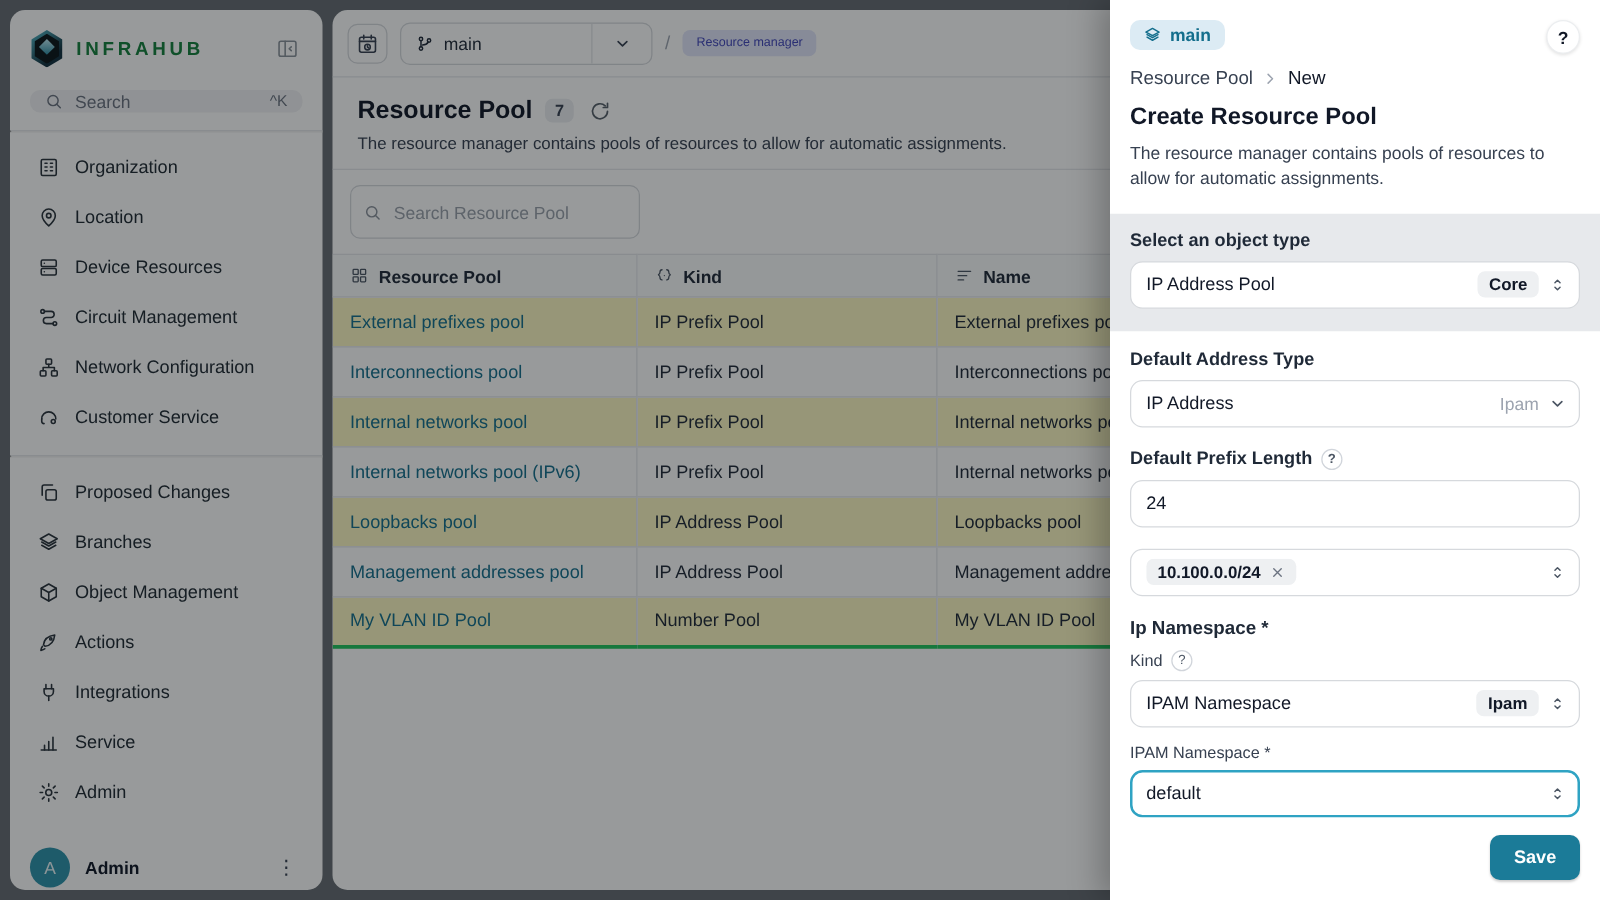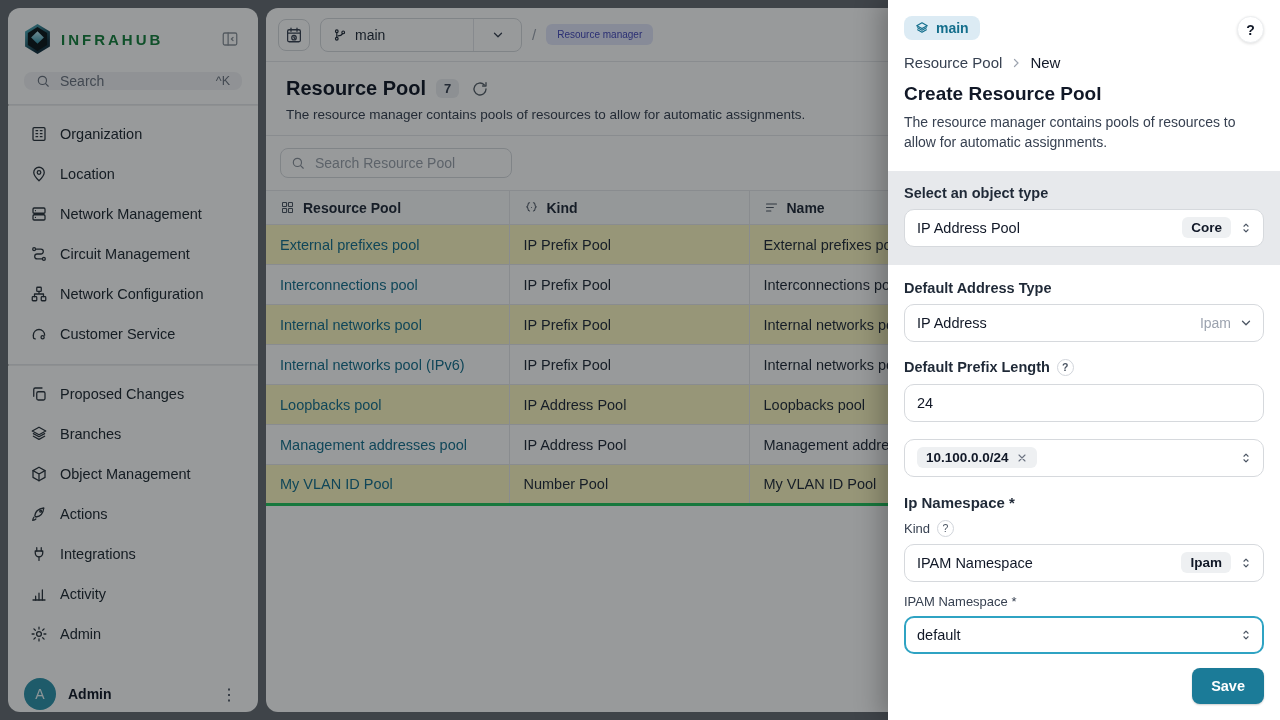--- a/index.html
+++ b/index.html
@@ -65,21 +65,21 @@
   .crumb-chip { background:#e2e6fa; color:#4347bb; padding:5px 11px; border-radius:6px; font-size:10px; cursor:pointer; }
 
   .page-header { padding:15px 20px 13px; border-bottom:1px solid #e5e7eb; }
   .title-row { display:flex; align-items:center; gap:10px; }
   .page-title { font-size:20px; font-weight:700; color:#111827; margin:0; }
   .count-badge { background:#eceef1; color:#374151; border-radius:6px; padding:2px 8px; font-size:13px; font-weight:600; }
   .refresh-btn { background:none; border:none; color:#576069; padding:2px; cursor:pointer; display:flex; }
   .page-desc { margin-top:7px; color:#374151; font-size:13.5px; }
 
   .toolbar { padding:12px 14px 12px; }
-  .table-search { width:232px; height:30px; border:1px solid #d6d9dd; border-radius:8px;
+  .table-search { width:232px; height:43px; border:1px solid #d6d9dd; border-radius:8px;
                   display:flex; align-items:center; gap:8px; padding:0 10px; color:#8a919b; background:#fff; }
   .table-search input { border:none; outline:none; background:transparent; flex:1; min-width:0; font:inherit; color:#374151; }
   .table-search input::placeholder { color:#9aa1ab; }
 
   table.grid { border-collapse:collapse; width:1005px; table-layout:fixed; }
   .grid th, .grid td { border-top:1px solid #e5e7eb; border-right:1px solid #e5e7eb; padding:0 14px; text-align:left; }
   .grid th:last-child, .grid td:last-child { border-right:none; }
   .grid th { height:34px; font-weight:600; color:#1f2937; font-size:14px; background:#fafbfc; }
   .grid td { height:40px; color:#1f2937; font-size:14.5px; white-space:nowrap; overflow:hidden; }
   .grid tr.odd td { background:#fef9c3; }
@@ -173,21 +173,21 @@
               <circle cx="12" cy="10" r="2.4"></circle>
             </svg>
             <span>Location</span>
           </div>
           <div class="nav-item">
             <svg viewBox="0 0 24 24" fill="none" stroke="currentColor" stroke-width="1.7" stroke-linecap="round" stroke-linejoin="round" class="icn ">
               <rect x="4" y="4" width="16" height="7" rx="1.5"></rect>
               <rect x="4" y="13" width="16" height="7" rx="1.5"></rect>
               <path d="M7.3 7.5h.01M7.3 16.5h.01"></path>
             </svg>
-            <span>Network Management</span>
+            <span>Device Resources</span>
           </div>
           <div class="nav-item">
             <svg viewBox="0 0 24 24" fill="none" stroke="currentColor" stroke-width="1.7" stroke-linecap="round" stroke-linejoin="round" class="icn ">
               <circle cx="5.5" cy="5.5" r="1.9"></circle>
               <circle cx="18.5" cy="18.5" r="1.9"></circle>
               <path d="M7.4 5.5h7.1a3.25 3.25 0 0 1 0 6.5H9.5a3.25 3.25 0 0 0 0 6.5h7.1"></path>
             </svg>
             <span>Circuit Management</span>
           </div>
           <div class="nav-item">
@@ -246,21 +246,21 @@
               <path d="M7 8h10v2.8a5 5 0 0 1-10 0V8z"></path>
               <path d="M12 15.8v4.7"></path>
             </svg>
             <span>Integrations</span>
           </div>
           <div class="nav-item">
             <svg viewBox="0 0 24 24" fill="none" stroke="currentColor" stroke-width="1.7" stroke-linecap="round" stroke-linejoin="round" class="icn ">
               <path d="M4 20h16"></path>
               <path d="M7.5 20v-5M12 20v-9M16.5 20V6.5"></path>
             </svg>
-            <span>Activity</span>
+            <span>Service</span>
           </div>
           <div class="nav-item">
             <svg viewBox="0 0 24 24" fill="none" stroke="currentColor" stroke-width="1.7" stroke-linecap="round" stroke-linejoin="round" class="icn ">
               <circle cx="12" cy="12" r="3.2"></circle>
               <path d="M12 2.8v2.6M12 18.6v2.6M2.8 12h2.6M18.6 12h2.6M5.2 5.2l1.9 1.9M16.9 16.9l1.9 1.9M18.8 5.2l-1.9 1.9M7.1 16.9l-1.9 1.9"></path>
             </svg>
             <span>Admin</span>
           </div>
         </div>
       </div>

